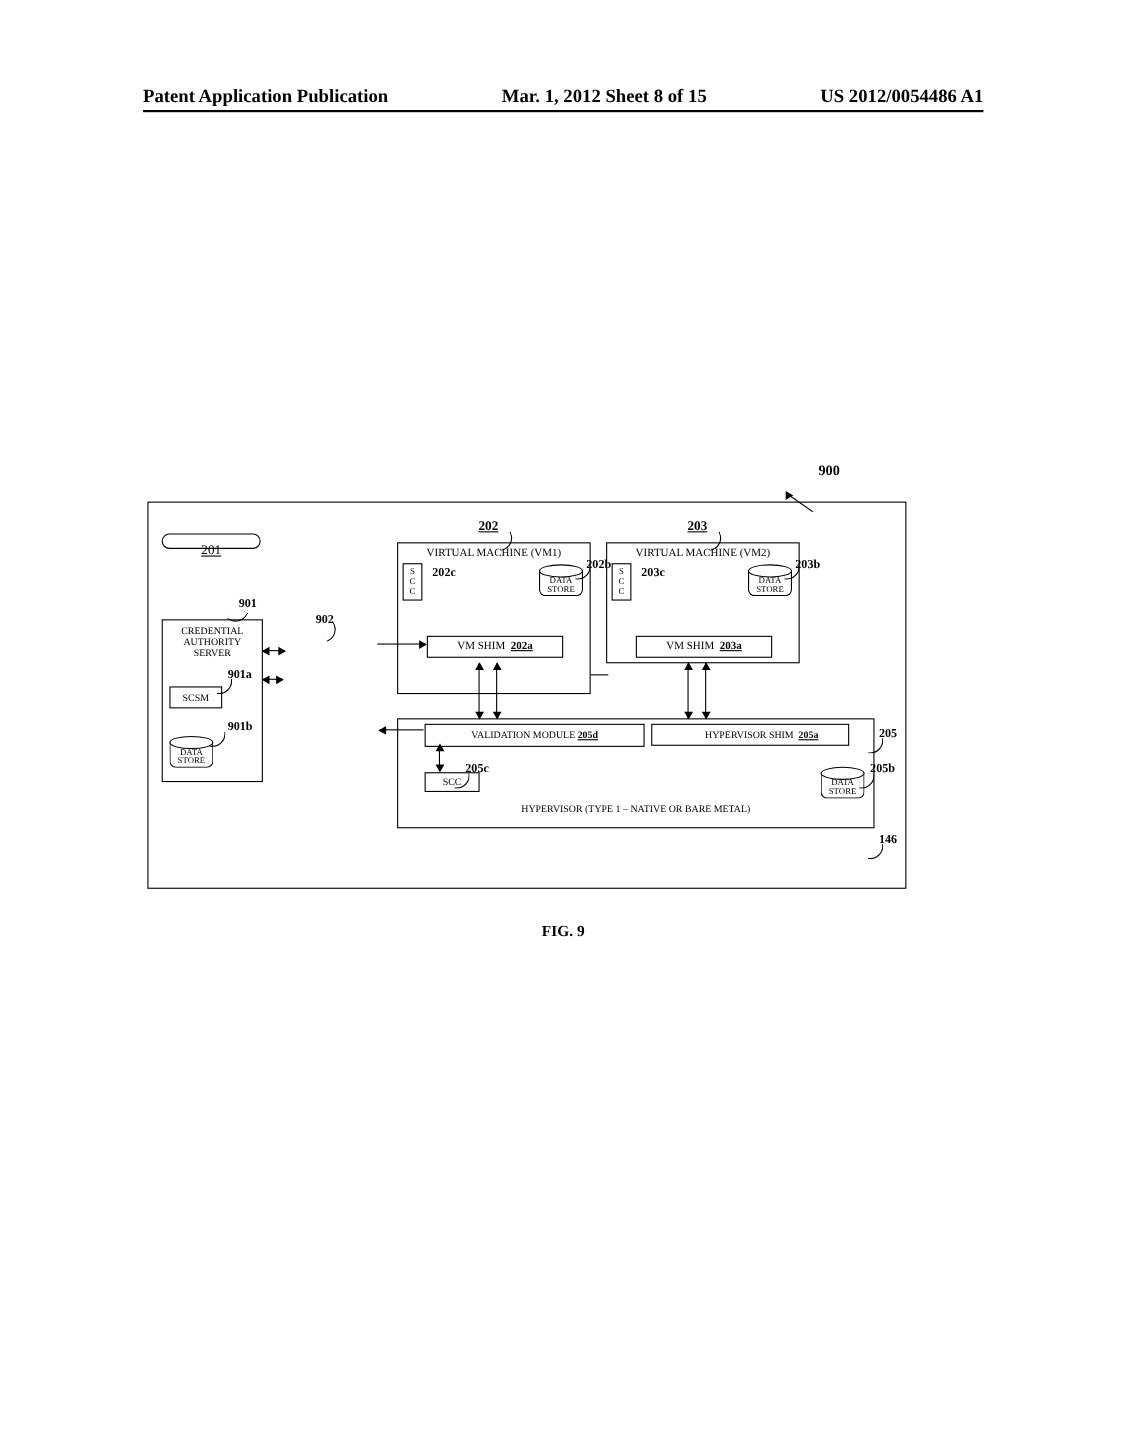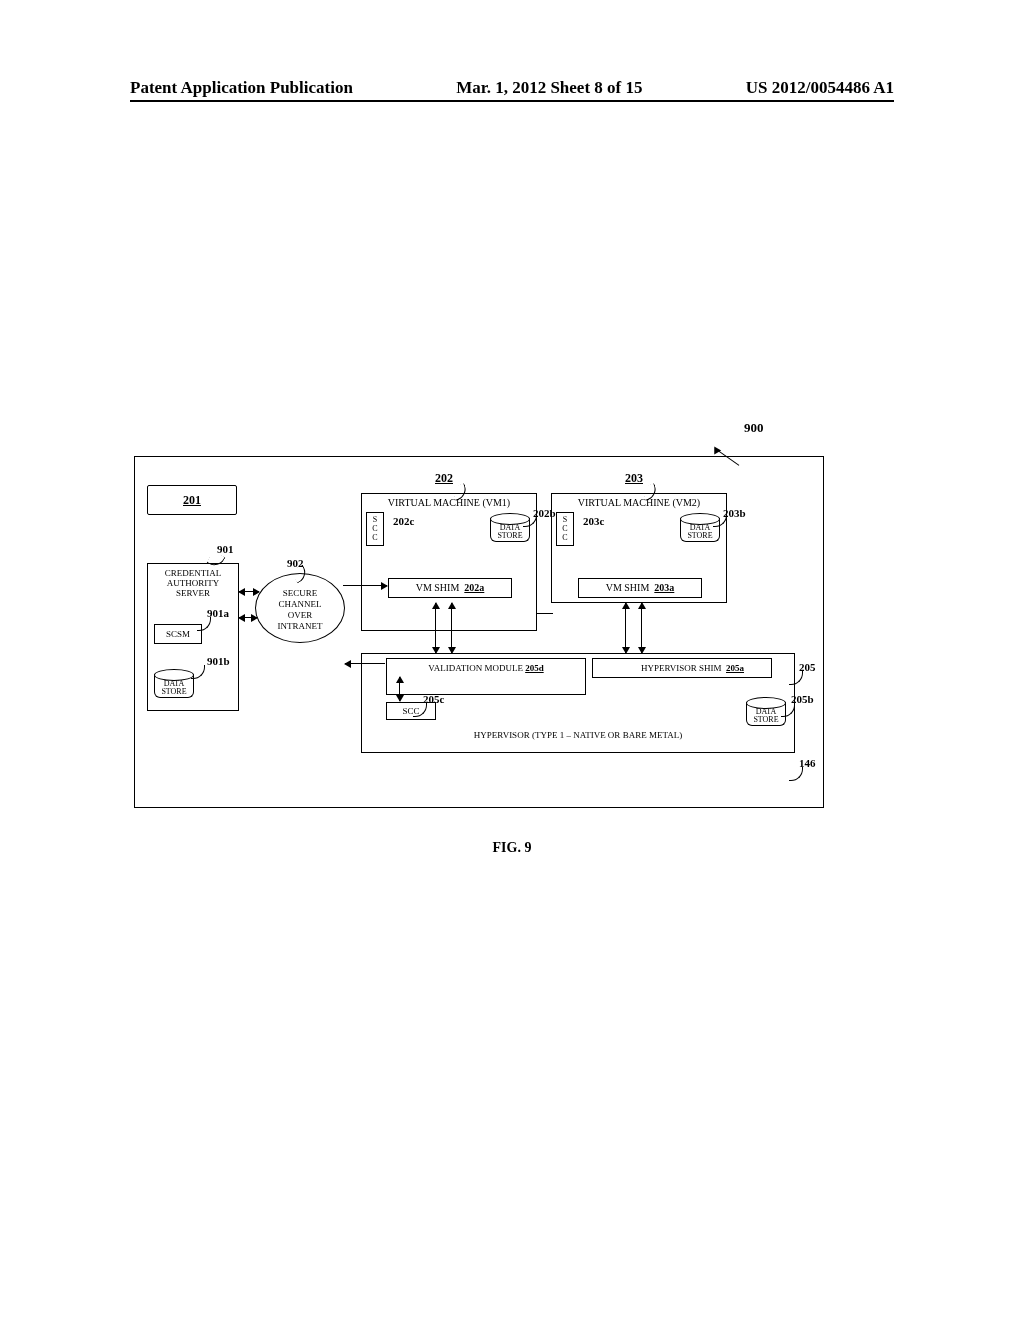--- a/index.html
+++ b/index.html
@@ -89,25 +89,25 @@
     border-top: 7px solid #000;
     transform: rotate(30deg);
   }
 
   
   .box-201 {
     position: absolute;
     top: 28px;
     left: 12px;
     width: 90px;
-    height: 30px;
-    border: 1.5px solid #000;
-    border-radius: 2px;
+    height: 14px;
+    border: 1.5px solid #000;
+    border-radius: 12px;
     font-size: 12px;
-    font-weight: bold;
+    font-weight: normal;
     text-align: center;
     line-height: 28px;
     text-decoration: underline;
   }
 
   
   .vm-box {
     position: absolute;
     border: 1.5px solid #000;
     font-size: 9px;
@@ -236,21 +236,21 @@
     top: 196px;
     left: 226px;
     width: 434px;
     height: 100px;
     border: 1.5px solid #000;
     font-size: 10px;
   }
   .hyp-val {
     position: absolute;
     top: 4px; left: 24px;
-    width: 200px; height: 37px;
+    width: 200px; height: 21px;
     border: 1.5px solid #000;
     text-align: center;
     font-size: 9px;
     line-height: 18px;
   }
   .hyp-shim {
     position: absolute;
     top: 4px; left: 230px;
     width: 180px; height: 20px;
     border: 1.5px solid #000;
@@ -415,24 +415,20 @@
       <div class="cred-ds" style="white-space:pre;">DATA
 STORE</div>
     </div>
     <div class="ref-lbl" style="top:150px; left:72px;">901a</div>
     <div class="leader-curve" style="top:160px; left:62px;"></div>
     <div class="ref-lbl" style="top:198px; left:72px;">901b</div>
     <div class="leader-curve" style="top:208px; left:56px;"></div>
 
     <div class="ref-lbl" style="top:100px; left:152px;">902</div>
     <div class="leader-curve" style="top:110px; left:158px; transform:rotate(-30deg);"></div>
-    <div class="sec-ellipse" style="white-space:pre;">SECURE
-CHANNEL
-OVER
-INTRANET</div>
 
     <div class="arrow-h both" style="top:134px; left:104px; width:20px;"></div>
     <div class="arrow-h both" style="top:160px; left:104px; width:18px;"></div>
 
     <div class="arrow-h right" style="top:128px; left:208px; width:44px;"></div>
 
     <div class="arrow-v both" style="top:146px; left:300px; height:50px;"></div>
     <div class="arrow-v both" style="top:146px; left:316px; height:50px;"></div>
     <div class="arrow-v both" style="top:146px; left:490px; height:50px;"></div>
     <div class="arrow-v both" style="top:146px; left:506px; height:50px;"></div>

